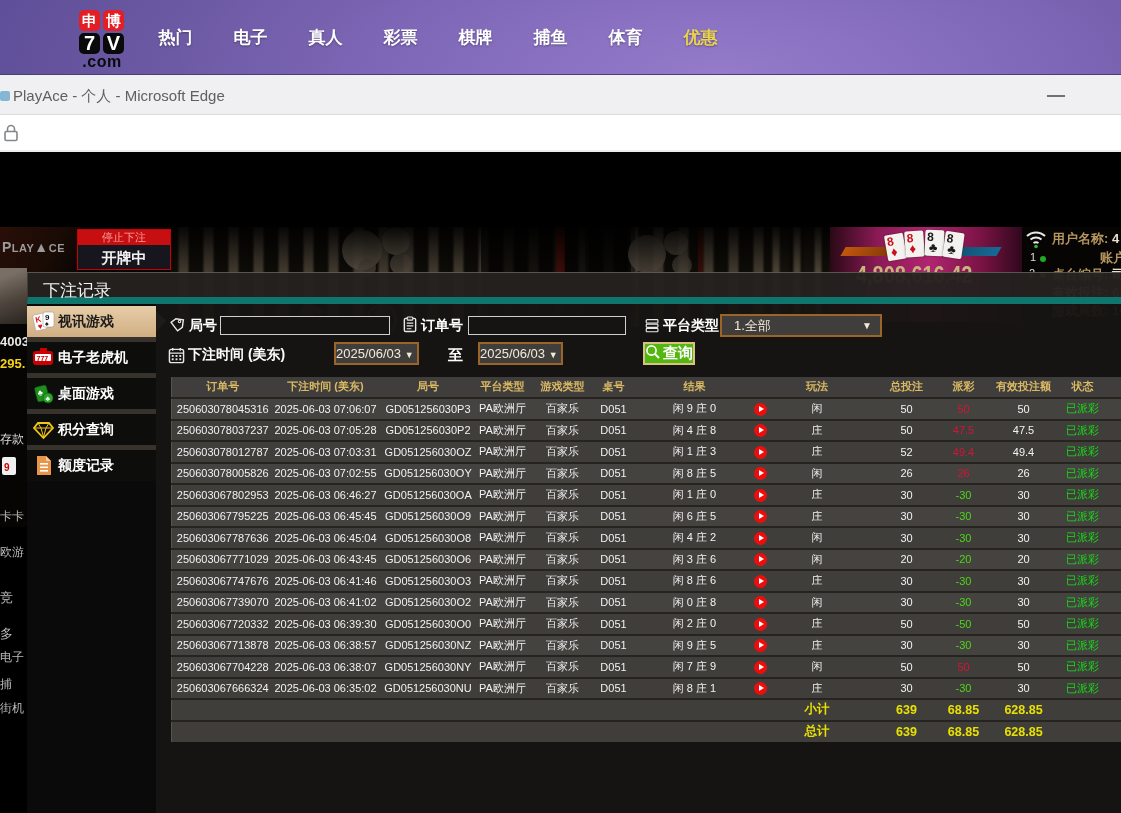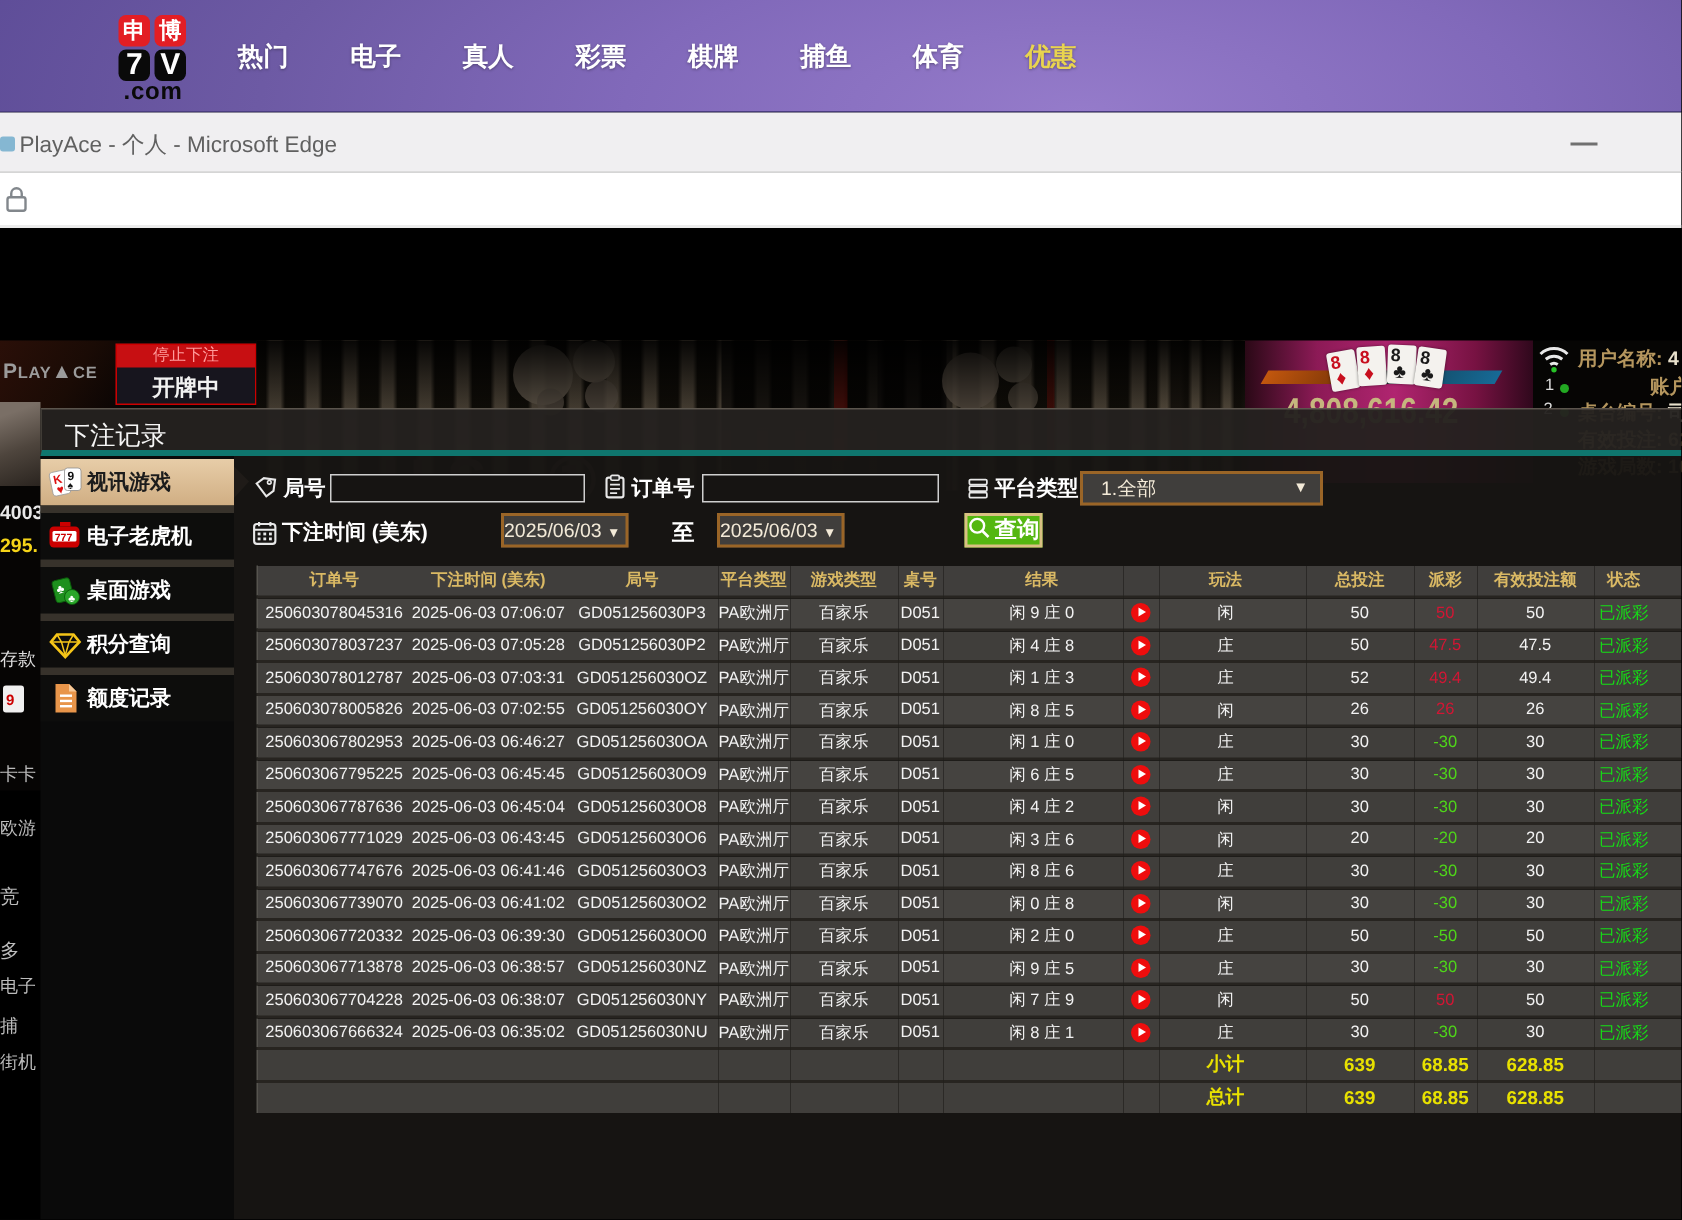--- a/index.html
+++ b/index.html
@@ -25,21 +25,21 @@
 #ubar { position:absolute; left:0; top:115px; width:1121px; height:37px; background:#fff; border-bottom:2px solid #ececec; }
 #ubar .utxt { position:absolute; left:24px; top:6px; font-size:18px; color:#1d1d1f; }
 #stage { position:absolute; left:0; top:152px; width:1121px; height:661px; background:#000; overflow:hidden; }
 
 
 #banner { position:absolute; left:0; top:75px; width:1121px; height:300px; background:#060504; }
 .bn { position:absolute; }
 
 
 #modal { position:absolute; left:27px; top:120px; width:1094px; height:541px; }
-#mhead { position:absolute; left:0; top:0; width:1094px; height:32px; background:rgba(36,33,31,0.96); border-top:1px solid rgba(160,150,135,.45); border-left:1px solid rgba(120,112,100,.35); border-bottom:4px solid #0f766e; }
+#mhead { position:absolute; left:0; top:0; width:1094px; height:32px; background:rgba(36,33,31,0.96); border-top:1px solid rgba(160,150,135,.45); border-left:1px solid rgba(120,112,100,.35); border-bottom:7px solid #0f766e; }
 #mhead span { position:absolute; left:15px; top:6px; color:#f5f5f5; font-size:17px; }
 #mside { position:absolute; left:0; top:32px; width:129px; height:509px; background:rgba(10,10,10,0.97); }
 .sep { position:absolute; left:0; width:129px; height:5px; background:#37322b; }
 .mi { position:absolute; left:0; width:129px; height:31px; background:#0d0d0c; color:#fff; font-size:14px; font-weight:bold; line-height:31px; }
 .mi .lbl { position:absolute; left:31px; }
 .mi .ic { position:absolute; left:5px; top:4px; width:23px; height:23px; }
 .mi.sel { background:linear-gradient(#e7cda8,#d0ae83); color:#1c1c1c; }
 .mi.sel:after { content:""; position:absolute; right:-10px; top:5px;
   border-left:10px solid #d7b78e; border-top:10px solid transparent; border-bottom:11px solid transparent; }
 #mbody { position:absolute; left:129px; top:32px; width:965px; height:509px; background:rgba(23,21,19,0.96); }

